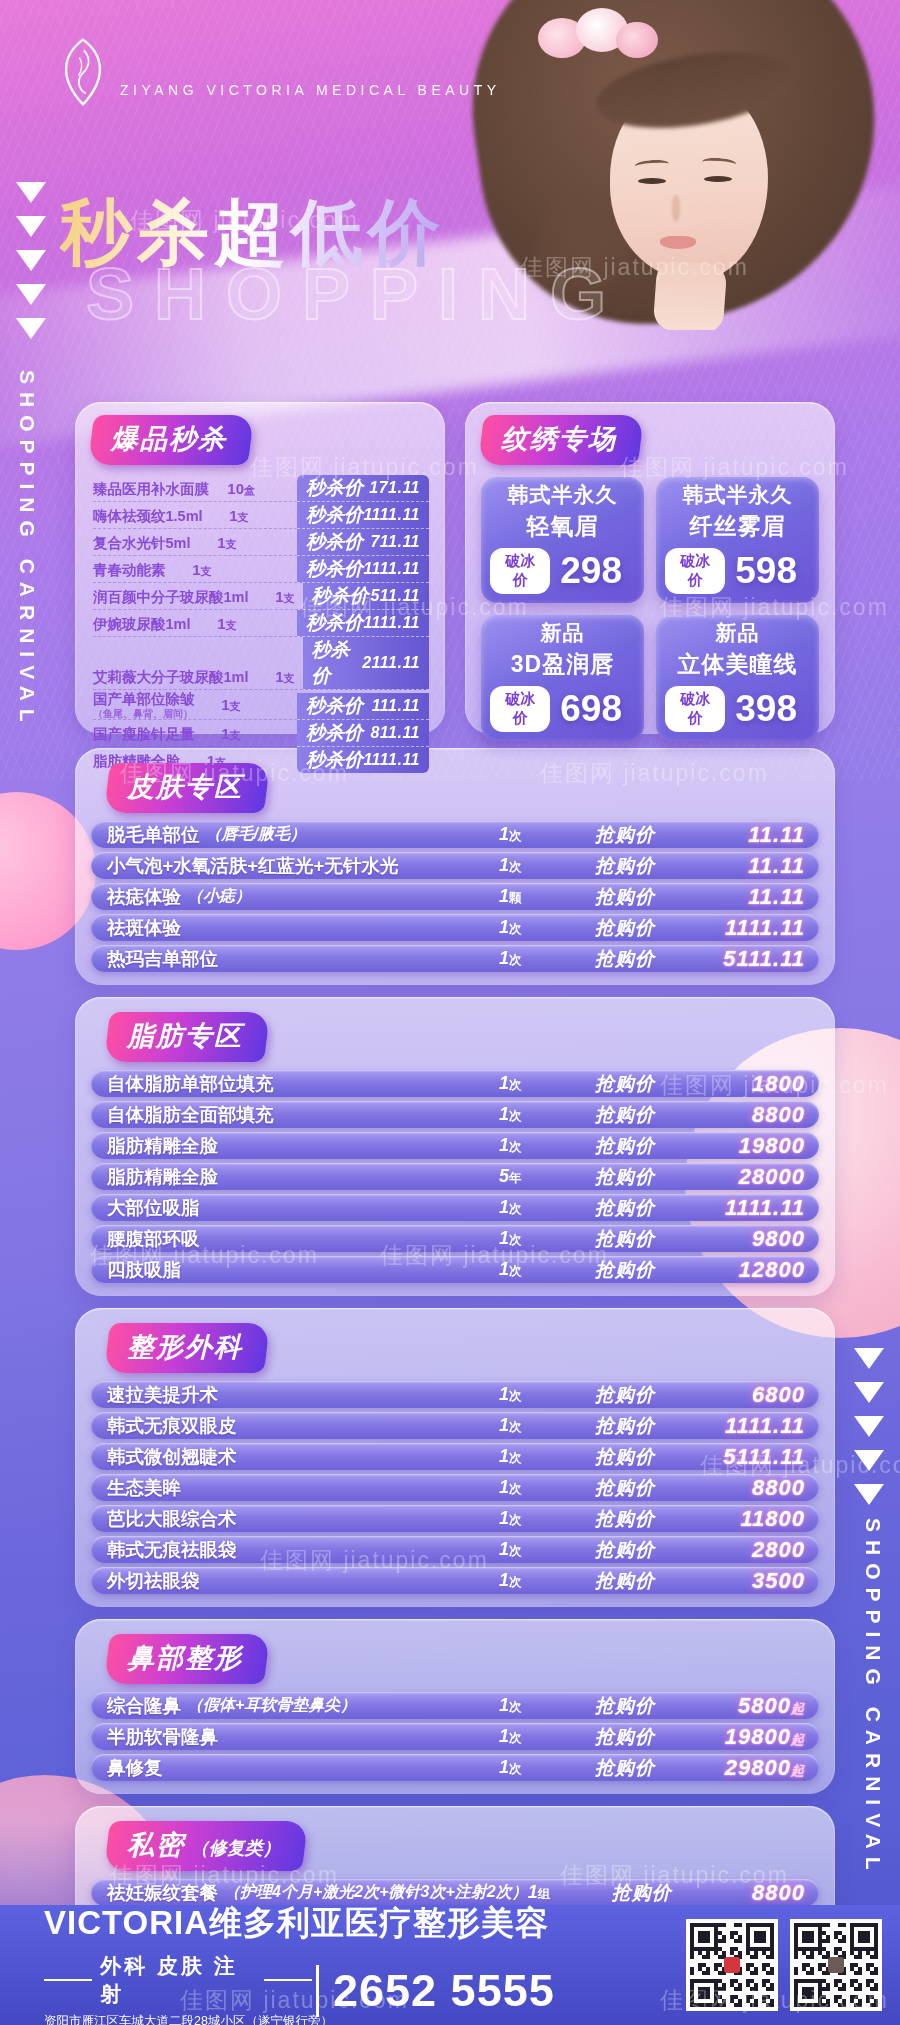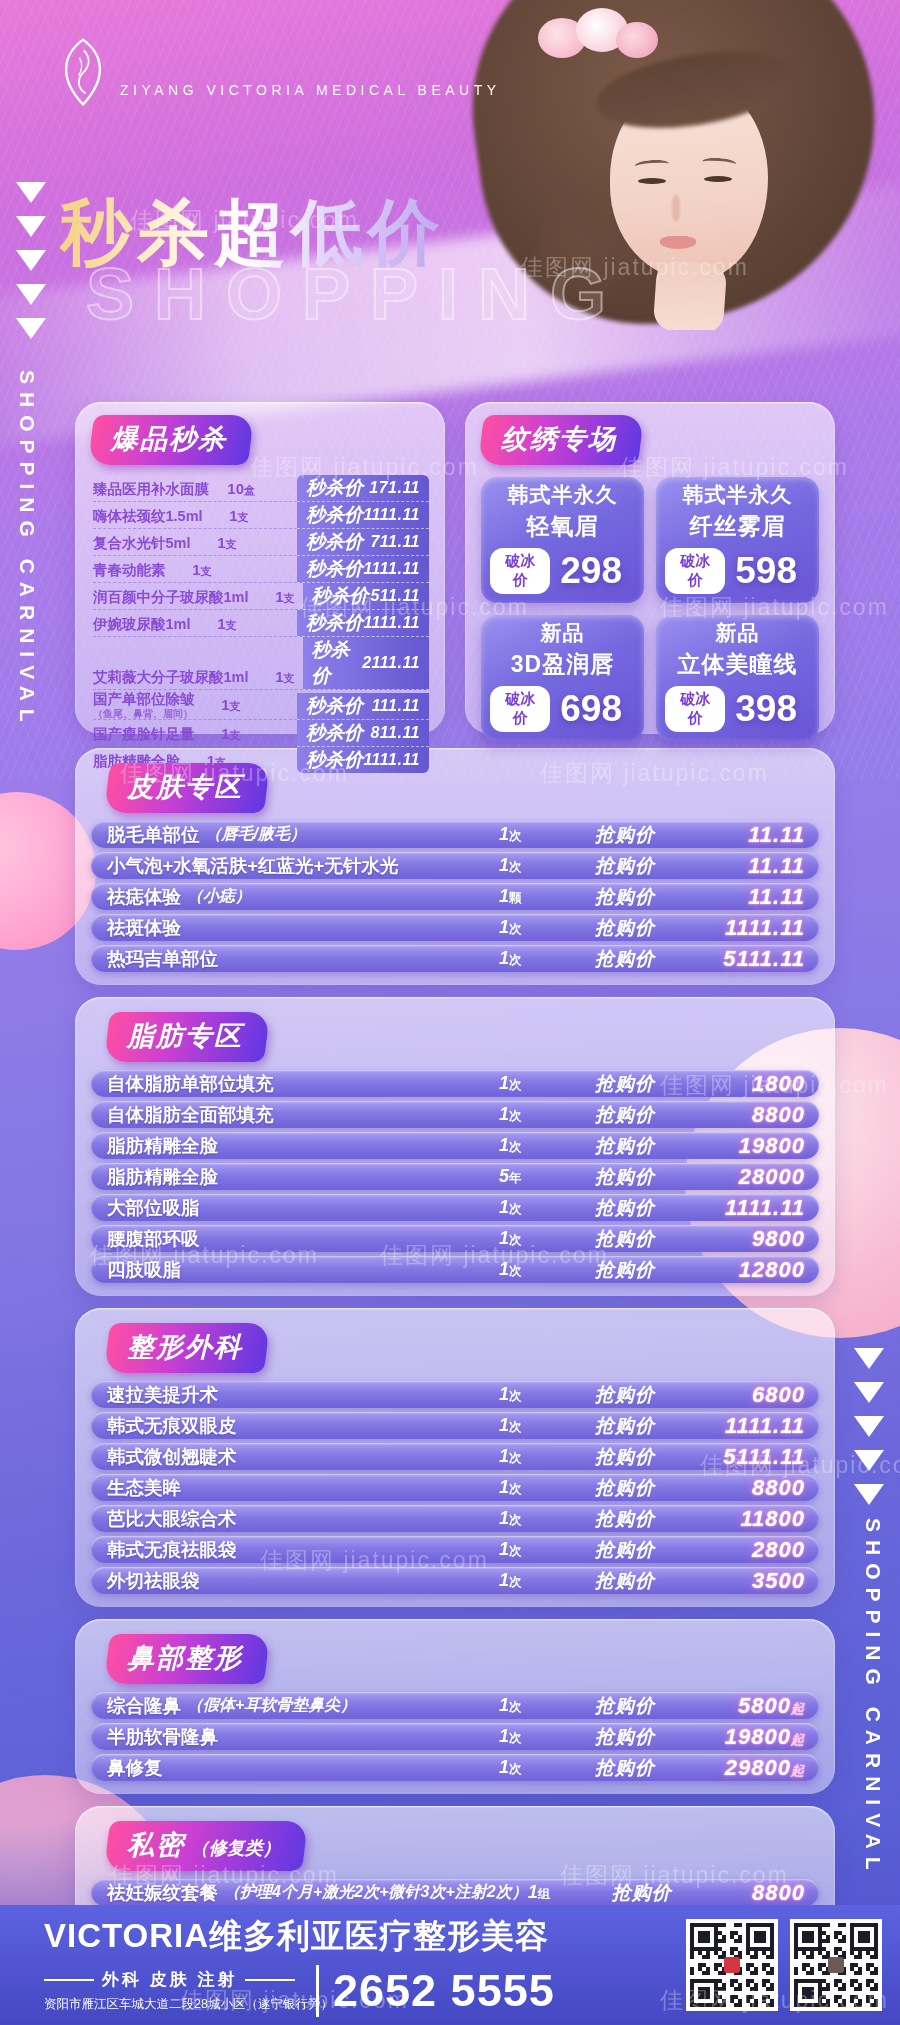--- a/index.html
+++ b/index.html
@@ -122,21 +122,21 @@
     text-shadow:0 0 9px rgba(255,110,210,.95),0 0 2px #fff;}
   .pb-suffix{font-size:13px;color:#ffc9ef;font-style:italic;}
 
   
   .footer{position:absolute;left:0;bottom:0;width:900px;height:120px;box-sizing:border-box;
     background:linear-gradient(180deg,#5d62e0,#4448c2);display:flex;align-items:center;padding:0 18px 0 44px;}
   .f-col{flex:1;}
   .footer-brand{font-size:33px;font-weight:bold;color:#fff;letter-spacing:1px;}
   .f-mid{display:flex;align-items:center;margin-top:6px;}
   .f-info{width:268px;}
-  .services{display:flex;align-items:center;gap:8px;color:#fff;font-weight:bold;font-size:17px;letter-spacing:3px;}
+  .services{display:flex;align-items:center;gap:8px;color:#fff;font-weight:bold;font-size:21px;letter-spacing:3px;}
   .sline{width:50px;height:2px;background:#fff;}
   .address{font-size:12.5px;color:#fff;margin-top:5px;white-space:nowrap;}
   .phone{border-left:3px solid #fff;margin-left:4px;padding-left:14px;font-size:45px;font-weight:bold;color:#fff;letter-spacing:1px;}
   .qrs{display:flex;gap:12px;}
   .qr{width:92px;height:92px;background:#fff;display:flex;align-items:center;justify-content:center;}
 
   .wm{position:absolute;font-size:23px;color:rgba(255,255,255,.30);letter-spacing:2px;pointer-events:none;white-space:nowrap;}
 </style>
 </head>
 <body>

